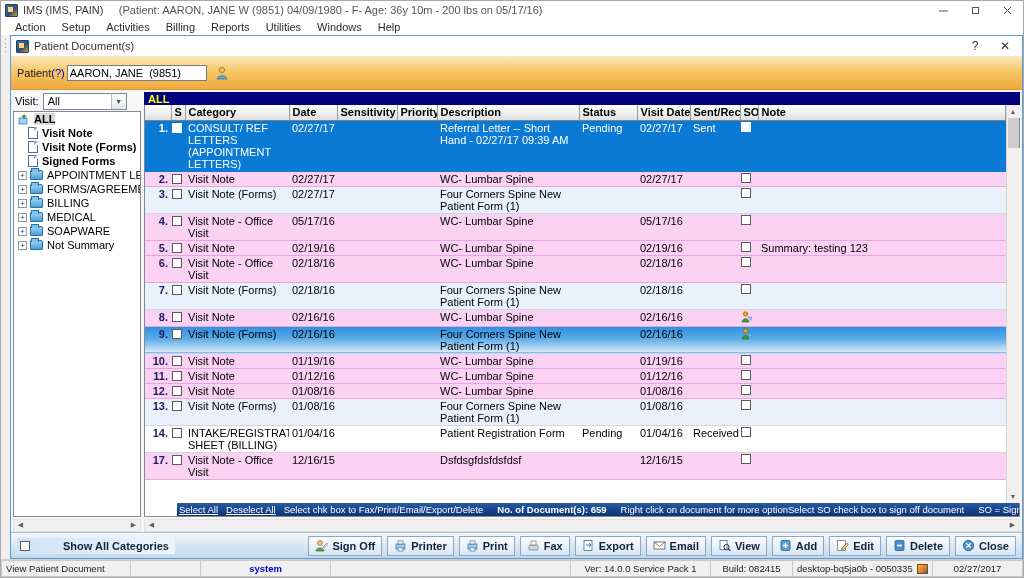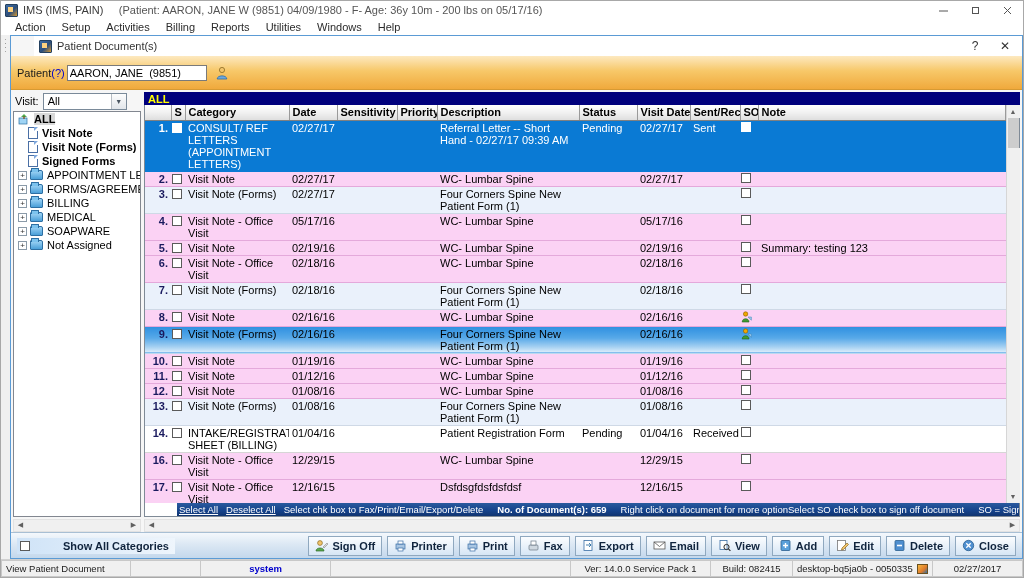--- a/index.html
+++ b/index.html
@@ -91,21 +91,20 @@
     border: 1px solid #5b9bd5;
     display: flex; flex-direction: column;
   }
   #doc-title-bar {
     height: 20px;
     background: #ffffff;
     display: flex; align-items: center;
     padding-left: 5px;
     position: relative;
     flex: 0 0 auto;
-    margin-left: 23px;
   }
   #doc-icon {
     width: 13px; height: 13px; margin-right: 5px;
     background: linear-gradient(135deg,#3f6ea5 0%, #2d4f7c 55%, #d89a32 100%);
     border: 1px solid #24405f; border-radius: 1px;
     position: relative; flex: 0 0 auto;
   }
   #doc-icon::after {
     content: ""; position: absolute; left: 2px; top: 2px; width: 5px; height: 5px;
     background: #ffd27f;
@@ -529,21 +528,21 @@
 
             <div class="tree-node lvl1b">
               <span class="tw-expander">+</span>
               <span class="ico-folder"></span>
               <span class="lbl">SOAPWARE</span>
             </div>
 
             <div class="tree-node lvl1b">
               <span class="tw-expander">+</span>
               <span class="ico-folder"></span>
-              <span class="lbl">Not Assigned</span>
+              <span class="lbl">Not Summary</span>
             </div>
 
           </div>
         </div>
 
         <div id="right-pane">
           <div id="grid-tabstrip">
             <span class="tabname">ALL</span>
           </div>
 
@@ -766,34 +765,20 @@
                         <td></td>
                         <td></td>
                         <td>Patient Registration Form</td>
                         <td>Pending</td>
                         <td>01/04/16</td>
                         <td>Received</td>
                         <td style="padding: 1px;"><span class="chk"></span></td>
                         <td></td>
                       </tr>
                       <tr class="row-pink">
-                        <td class="num">16.</td>
-                        <td class="sbox"><span class="chk"></span></td>
-                        <td>Visit Note - Office Visit</td>
-                        <td>12/29/15</td>
-                        <td></td>
-                        <td></td>
-                        <td>WC- Lumbar Spine</td>
-                        <td></td>
-                        <td>12/29/15</td>
-                        <td></td>
-                        <td style="padding: 1px;"><span class="chk"></span></td>
-                        <td></td>
-                      </tr>
-                      <tr class="row-pink">
                         <td class="num">17.</td>
                         <td class="sbox"><span class="chk"></span></td>
                         <td>Visit Note - Office Visit</td>
                         <td>12/16/15</td>
                         <td></td>
                         <td></td>
                         <td>Dsfdsgfdsfdsfdsf</td>
                         <td></td>
                         <td>12/16/15</td>
                         <td></td>

